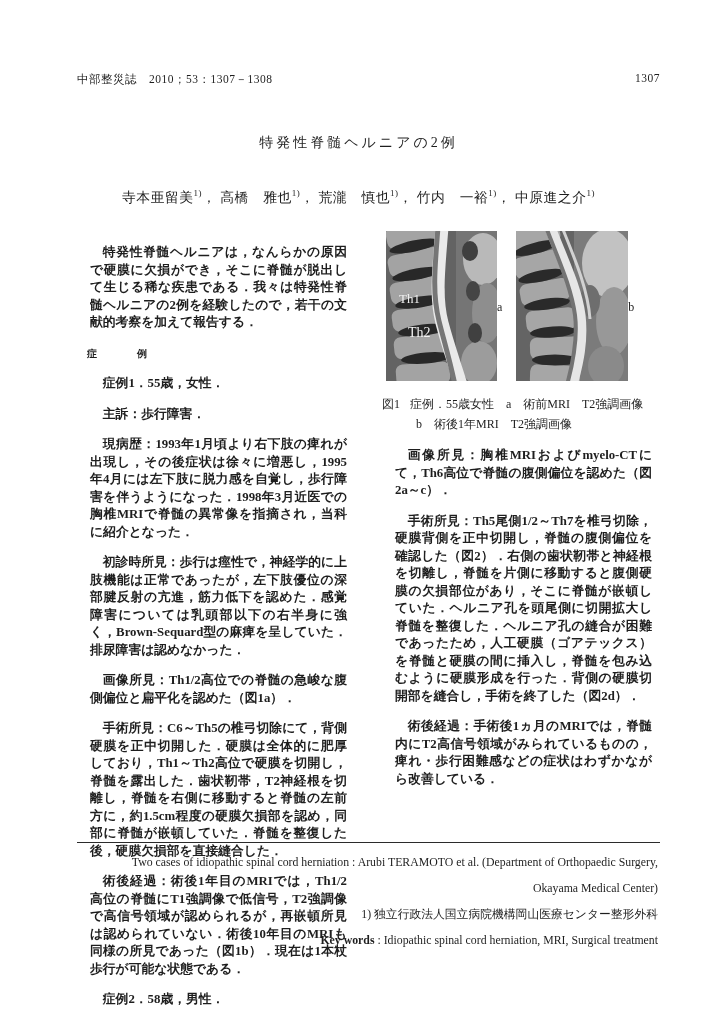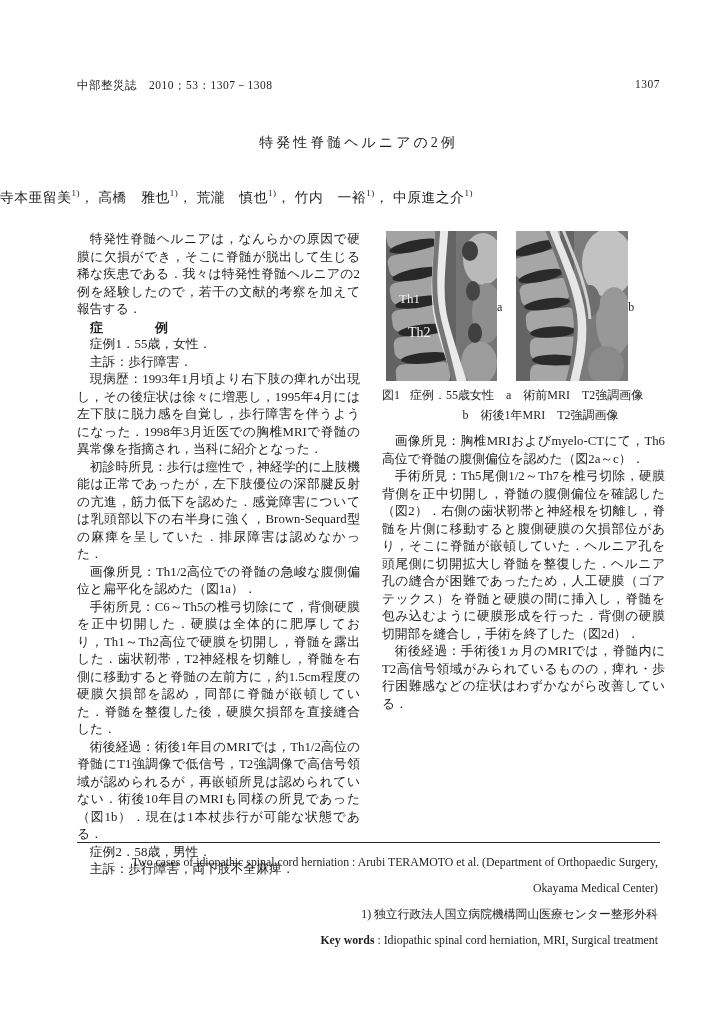--- a/index.html
+++ b/index.html
@@ -5,57 +5,57 @@
   html,body{margin:0;padding:0;}
   body{
     width:717px;height:1013px;position:relative;
     background:#ffffff;color:#1e1e1e;
     font-family:"Liberation Serif","DejaVu Serif",serif;
   }
   .page{position:absolute;inset:0;}
 
   
   .page-header{
-    position:absolute;top:78px;left:77px;width:583px;
+    position:absolute;top:72px;left:77px;width:583px;
     display:flex;justify-content:space-between;
     font-size:11.5px;letter-spacing:.5px;
   }
 
   
   .paper-title{
     position:absolute;top:134px;left:0;width:717px;margin:0;
     text-align:center;font-size:14px;font-weight:normal;letter-spacing:3px;
   }
   .authors-line{
     position:absolute;top:188px;left:0;width:717px;
-    text-align:left;font-size:13.8px;letter-spacing:.5px;
+    text-align:center;font-size:13.8px;letter-spacing:.5px;
   }
   .authors-line sup{font-size:9px;}
 
   
   .columns{
     position:absolute;top:231px;left:77px;width:588px;
     display:flex;gap:22px;
     font-size:12.8px;line-height:17.5px;text-align:justify;
   }
   .col{width:283px;}
-  .para{margin:0;text-indent:1em;}
+  .para{margin:13px;text-indent:1em;font-weight:bold;}
   .section-heading{
-    margin:0;font-size:13px;line-height:17.5px;font-weight:bold;
+    margin:0;font-size:10px;line-height:17.5px;font-weight:bold;
     font-family:"Liberation Sans","DejaVu Sans",sans-serif;
     padding-left:1em;letter-spacing:0;
   }
 
   
   .figure-block{margin:0 0 8px 0;}
   .fig-panels{display:flex;gap:14px;padding-left:4px;}
   .fig-panel{display:flex;flex-direction:row;align-items:center;}
   .mri{display:block;}
   .panel-letter{font-size:12px;line-height:16px;margin-top:1px;}
-  .fig-caption{font-size:12px;line-height:20px;margin-top:4px;text-align:center;}
+  .fig-caption{font-size:12px;line-height:20px;margin-top:13px;text-align:left;}
   .fig-caption .cap-row{display:flex;}
   .cap-label{flex:0 0 auto;}
   .cap-text{margin-left:10px;}
   .cap-line2{padding-left:34px;}
 
   
   .footnote-rule{
     position:absolute;top:842px;left:77px;width:583px;height:0;
     border-top:1.6px solid #2b2b2b;
   }

